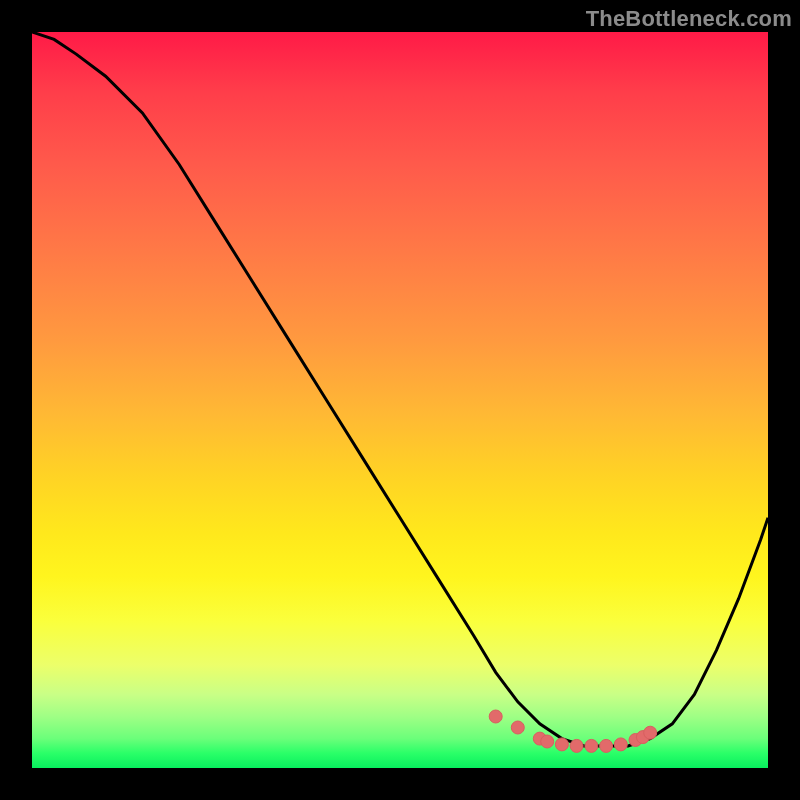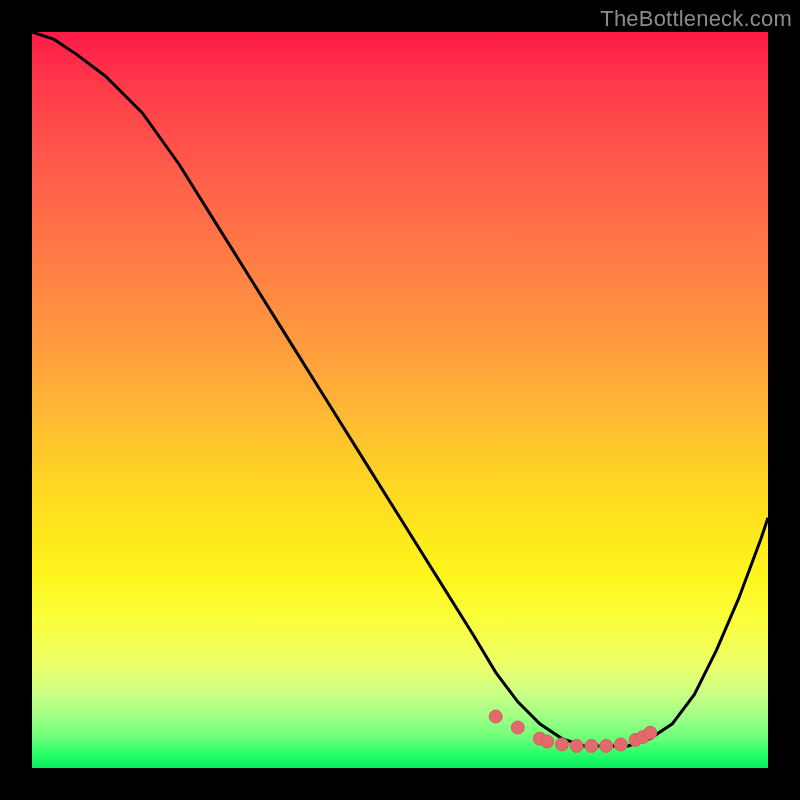--- a/index.html
+++ b/index.html
@@ -58,21 +58,21 @@
     top: 0;
     width: 100%;
     height: 100%;
   }
   .watermark {
     position: absolute;
     top: 6px;
     right: 8px;
     font-family: Arial, Helvetica, sans-serif;
     font-size: 22px;
-    font-weight: 400;
+    font-weight: 700;
     color: #8b8b8b;
     letter-spacing: 0.2px;
   }
 </style>
 </head>
 <body>
 
 <div class="frame">
   <div class="watermark">TheBottleneck.com</div>
 

